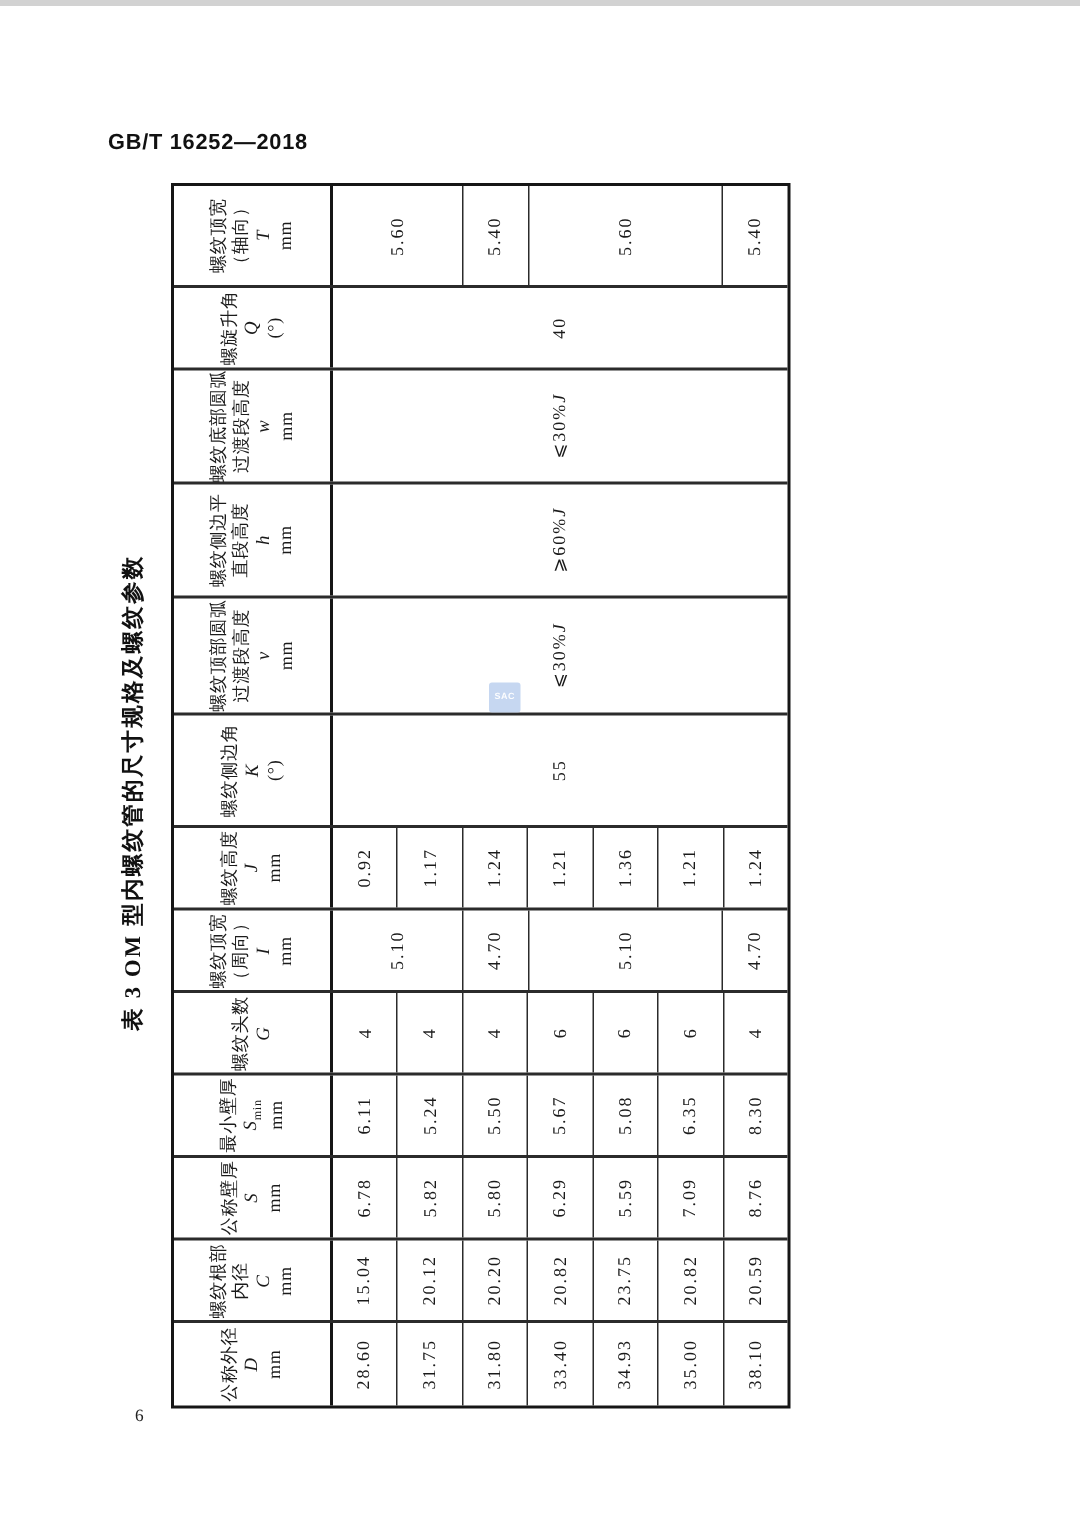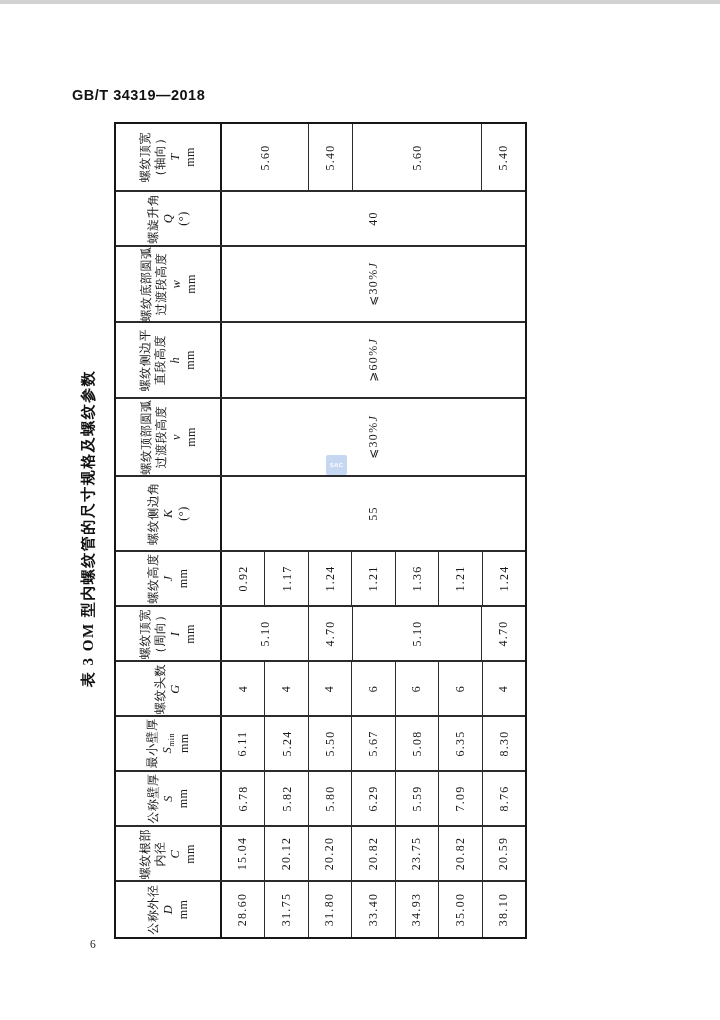--- a/index.html
+++ b/index.html
@@ -81,21 +81,21 @@
     font-family:"Liberation Sans","DejaVu Sans",sans-serif;
     font-size:6px;font-weight:bold;color:rgba(255,255,255,0.95);
     letter-spacing:0.3px;
   }
 </style>
 </head>
 <body>
 
 <div class="scan-strip-top"></div>
 
-<div class="doc-header">GB/T 34319—2018</div>
+<div class="doc-header">GB/T 16252—2018</div>
 
 <div class="table-title-box">
   <div class="rot">表 3  OM 型内螺纹管的尺寸规格及螺纹参数</div>
 </div>
 
 <div class="spec-table">
     <div class="band" style="height: 66px;">
       <div class="hcell">
         <div class="rot hrot">
           <div class="hline">螺纹顶宽</div>

